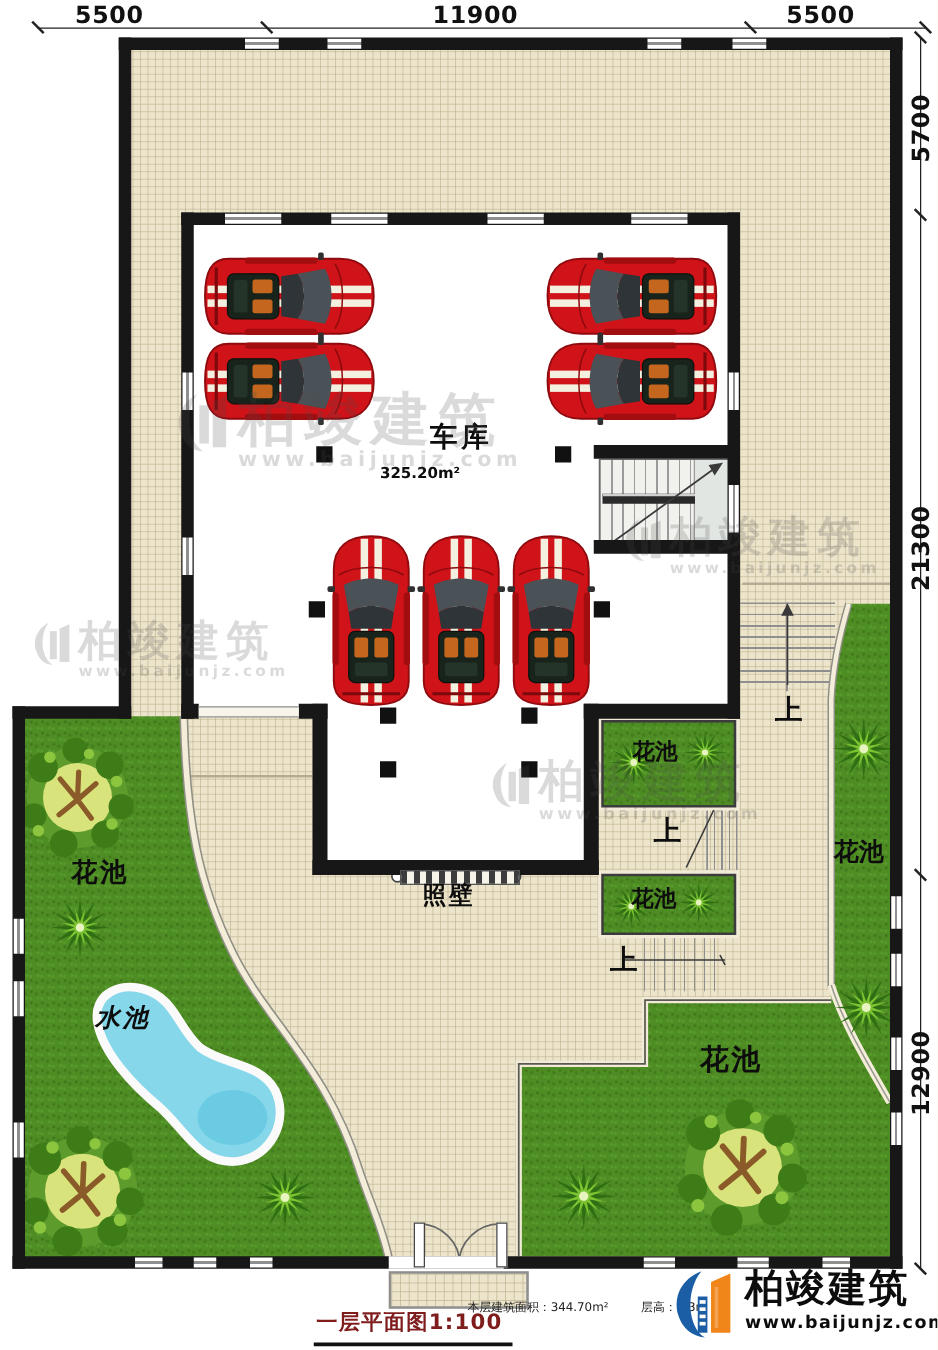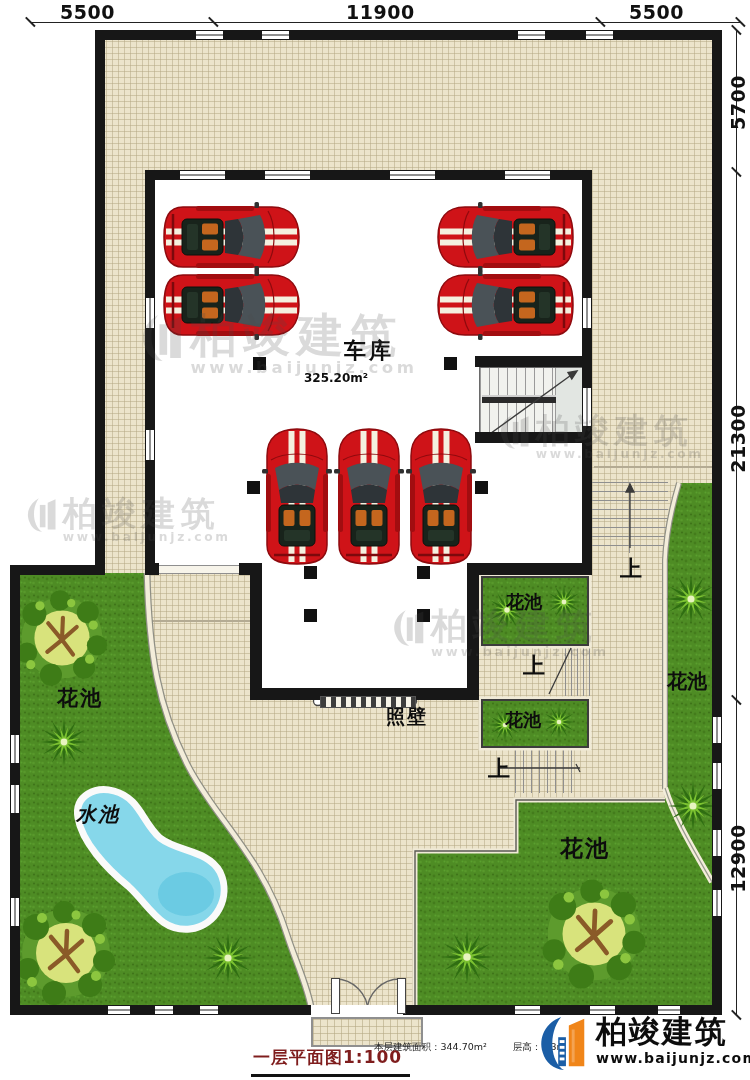--- a/index.html
+++ b/index.html
@@ -276,21 +276,21 @@
   <div class="col" style="left:475px;top:481px;"></div>
   <div class="col" style="left:304px;top:566px;"></div>
   <div class="col" style="left:417px;top:566px;"></div>
   <div class="col" style="left:304px;top:609px;"></div>
   <div class="col" style="left:417px;top:609px;"></div>
 
   <div class="hatch"></div>
 
   <div class="lbl" style="left:344px;top:340px;font-size:22px;letter-spacing:3px;">车库</div>
   <div class="lbl" style="left:304px;top:372px;font-size:12px;">325.20m²</div>
-  <div class="lbl" style="left:338px;top:707px;font-size:19px;letter-spacing:2px;margin-left:48px;">照壁</div>
+  <div class="lbl" style="left:338px;top:707px;font-size:19px;letter-spacing:2px;">照壁</div>
   <div class="lbl" style="left:57px;top:688px;font-size:21px;letter-spacing:2px;">花池</div>
   <div class="lbl" style="left:667px;top:671px;font-size:20px;">花池</div>
   <div class="lbl" style="left:506px;top:593px;font-size:18px;">花池</div>
   <div class="lbl" style="left:505px;top:711px;font-size:18px;">花池</div>
   <div class="lbl" style="left:560px;top:837px;font-size:23px;letter-spacing:2px;">花池</div>
   <div class="lbl" style="left:76px;top:804px;font-size:20px;letter-spacing:2px;font-style:italic;">水池</div>
   <div class="lbl" style="left:620px;top:558px;font-size:22px;">上</div>
   <div class="lbl" style="left:523px;top:655px;font-size:22px;">上</div>
   <div class="lbl" style="left:488px;top:758px;font-size:22px;">上</div>
 

